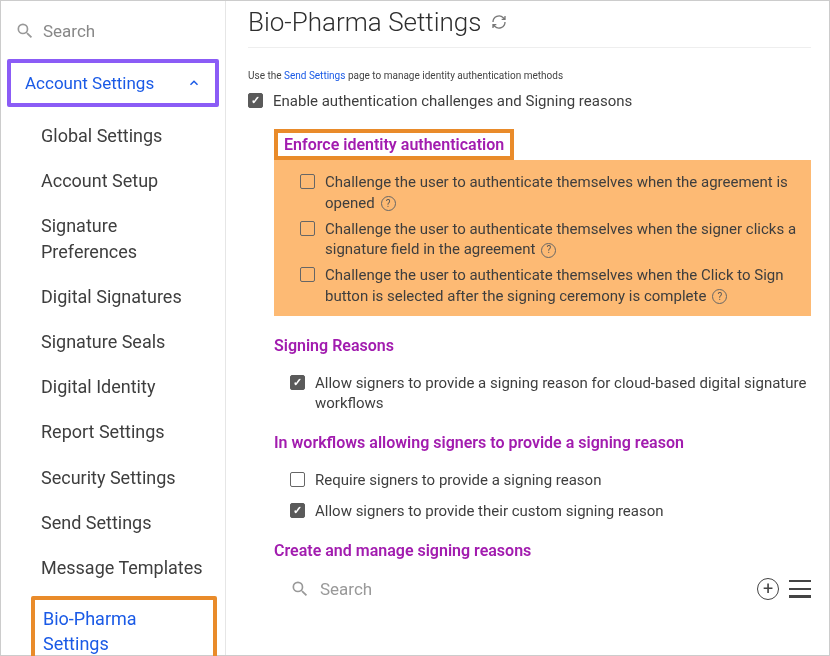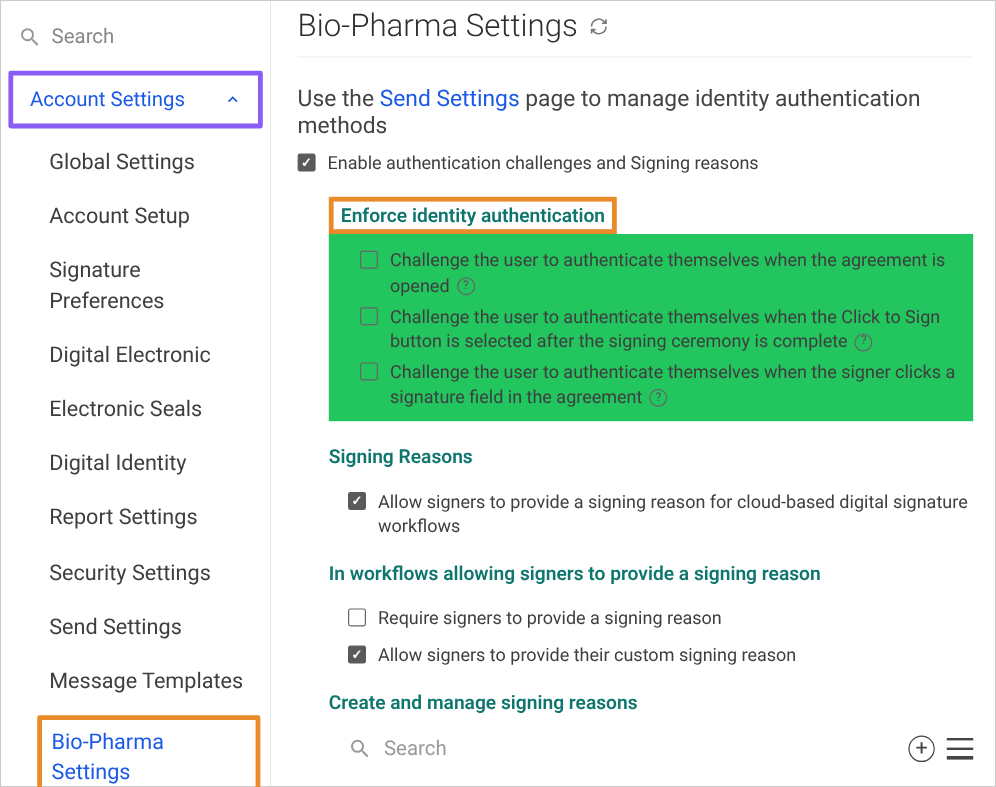--- a/index.html
+++ b/index.html
@@ -81,21 +81,21 @@
       border-bottom: 1px solid #eee;
     }
     .page-title {
       font-size: 26px;
       font-weight: 300;
       color: #2e2e2e;
     }
     .refresh-icon { width: 16px; height: 16px; color: #777; }
     .intro {
       margin-top: 22px;
-      font-size: 19px;
+      font-size: 10px;
       color: #444;
     }
     .intro a { color: #1a5ae6; text-decoration: none; }
     .check-row {
       display: flex;
       align-items: flex-start;
       gap: 10px;
       margin-top: 10px;
       font-size: 15px;
       color: #3e3e3e;
@@ -123,31 +123,31 @@
       line-height: 1;
       font-weight: bold;
     }
     .section-block {
       margin-top: 18px;
       padding-left: 26px;
     }
     .section-heading {
       font-size: 16px;
       font-weight: 600;
-      color: #0f766e;
+      color: #a21caf;
       margin-bottom: 8px;
       display: inline-block;
     }
     .enforce-heading {
       border: 4px solid #e98b2a;
       padding: 2px 6px;
       margin-bottom: 0;
     }
     .highlight-box {
-      background: #22c55e;
+      background: #fdba74;
       padding: 6px 10px 10px 10px;
       margin-top: 0;
     }
     .highlight-box .check-row { margin-top: 6px; padding-left: 16px; }
     .help-icon {
       display: inline-flex;
       width: 15px; height: 15px;
       border: 1.3px solid #666;
       border-radius: 50%;
       align-items: center;
@@ -205,22 +205,22 @@
     <div class="nav-header">
       <span>Account Settings</span>
       <svg class="chev" viewBox="0 0 24 24" fill="none" stroke="#1a5ae6" stroke-width="2.5">
           <polyline points="6 15 12 9 18 15"></polyline>
         </svg>
     </div>
     <ul class="nav-list">
       <li class="nav-item">Global Settings</li>
       <li class="nav-item">Account Setup</li>
       <li class="nav-item">Signature Preferences</li>
-      <li class="nav-item">Digital Electronic</li>
-      <li class="nav-item">Electronic Seals</li>
+      <li class="nav-item">Digital Signatures</li>
+      <li class="nav-item">Signature Seals</li>
       <li class="nav-item">Digital Identity</li>
       <li class="nav-item">Report Settings</li>
       <li class="nav-item">Security Settings</li>
       <li class="nav-item">Send Settings</li>
       <li class="nav-item">Message Templates</li>
       <li class="nav-item-wrap"><span class="nav-item active">Bio-Pharma Settings</span></li>
       <li class="nav-item">Workflow Integration</li>
     </ul>
   </aside>
 
@@ -243,25 +243,25 @@
 
     <div class="section-block">
       <span class="section-heading enforce-heading">Enforce identity authentication</span>
       <div class="highlight-box">
         <div class="check-row">
           <span class="checkbox"></span>
           <span class="label"><span>Challenge the user to authenticate themselves when the agreement is opened</span><span class="help-icon">?</span></span>
         </div>
         <div class="check-row">
           <span class="checkbox"></span>
-          <span class="label"><span>Challenge the user to authenticate themselves when the Click to Sign button is selected after the signing ceremony is complete</span><span class="help-icon">?</span></span>
+          <span class="label"><span>Challenge the user to authenticate themselves when the signer clicks a signature field in the agreement</span><span class="help-icon">?</span></span>
         </div>
         <div class="check-row">
           <span class="checkbox"></span>
-          <span class="label"><span>Challenge the user to authenticate themselves when the signer clicks a signature field in the agreement</span><span class="help-icon">?</span></span>
+          <span class="label"><span>Challenge the user to authenticate themselves when the Click to Sign button is selected after the signing ceremony is complete</span><span class="help-icon">?</span></span>
         </div>
       </div>
 
       <div class="subsection">
         <div class="section-heading">Signing Reasons</div>
         <div class="indent-rows">
           <div class="check-row">
             <span class="checkbox checked"></span>
             <span class="label">Allow signers to provide a signing reason for cloud-based digital signature workflows</span>
           </div>

